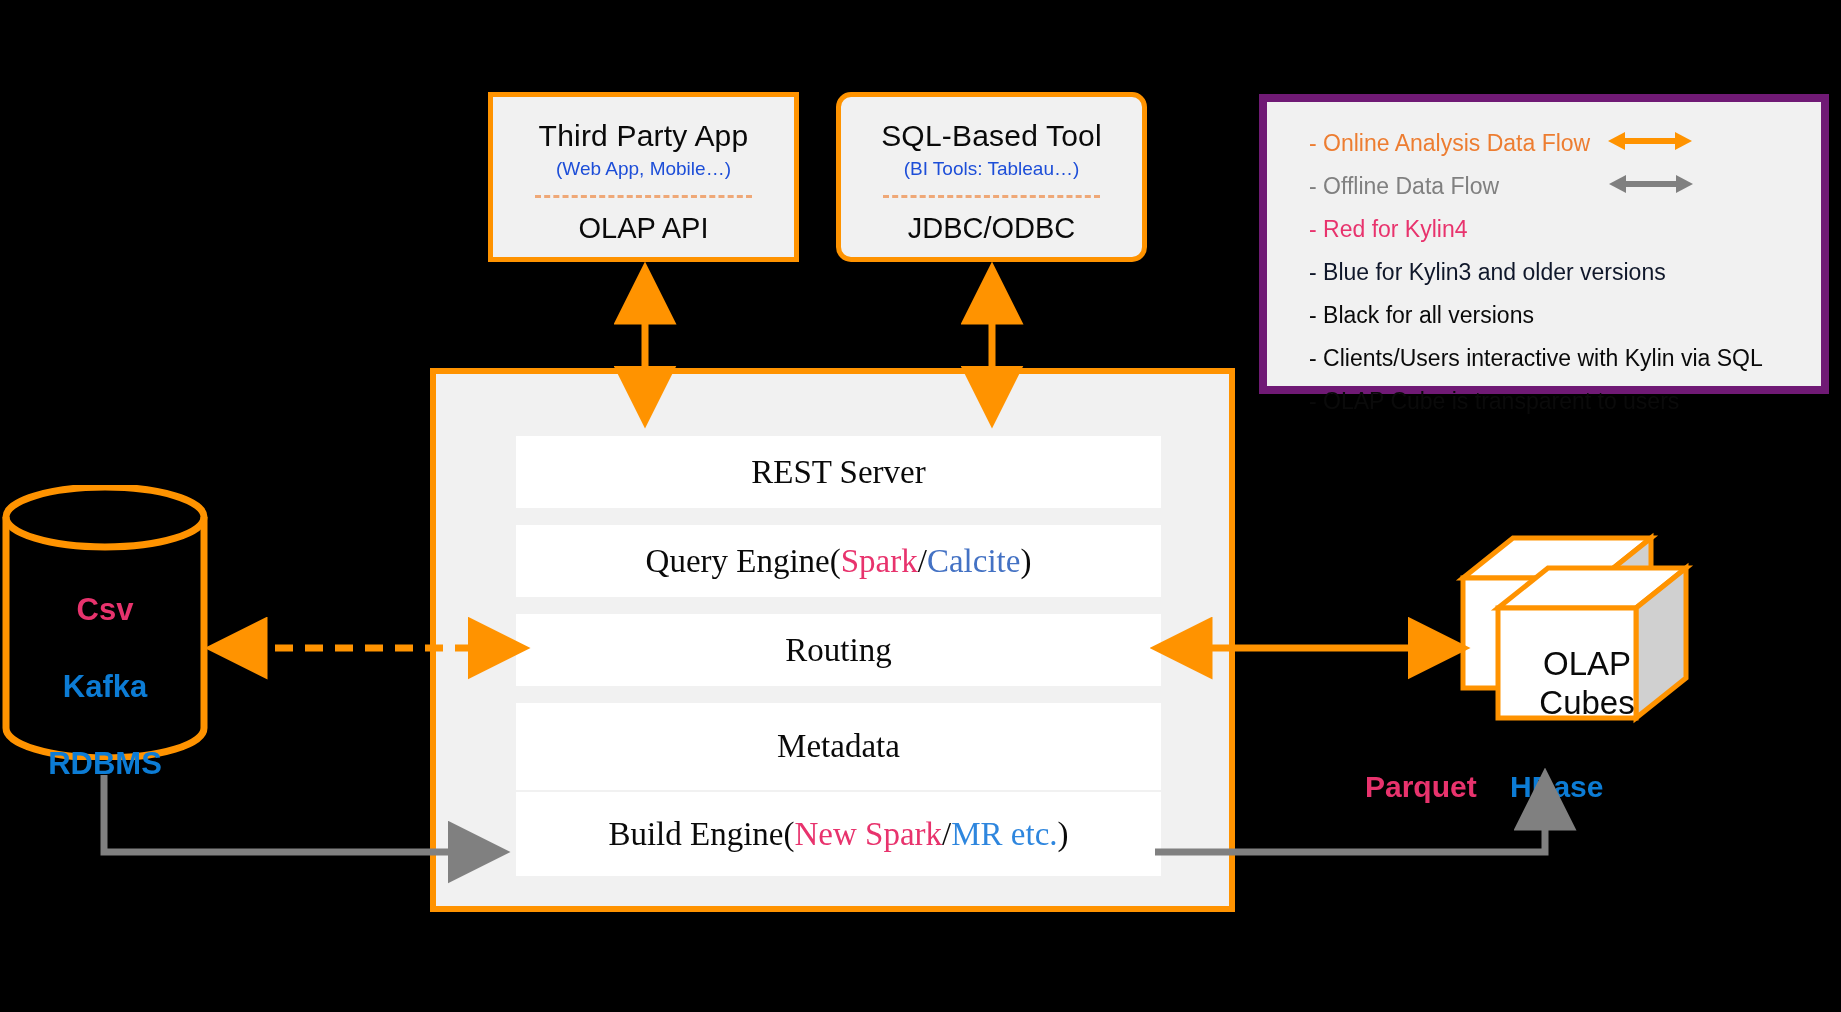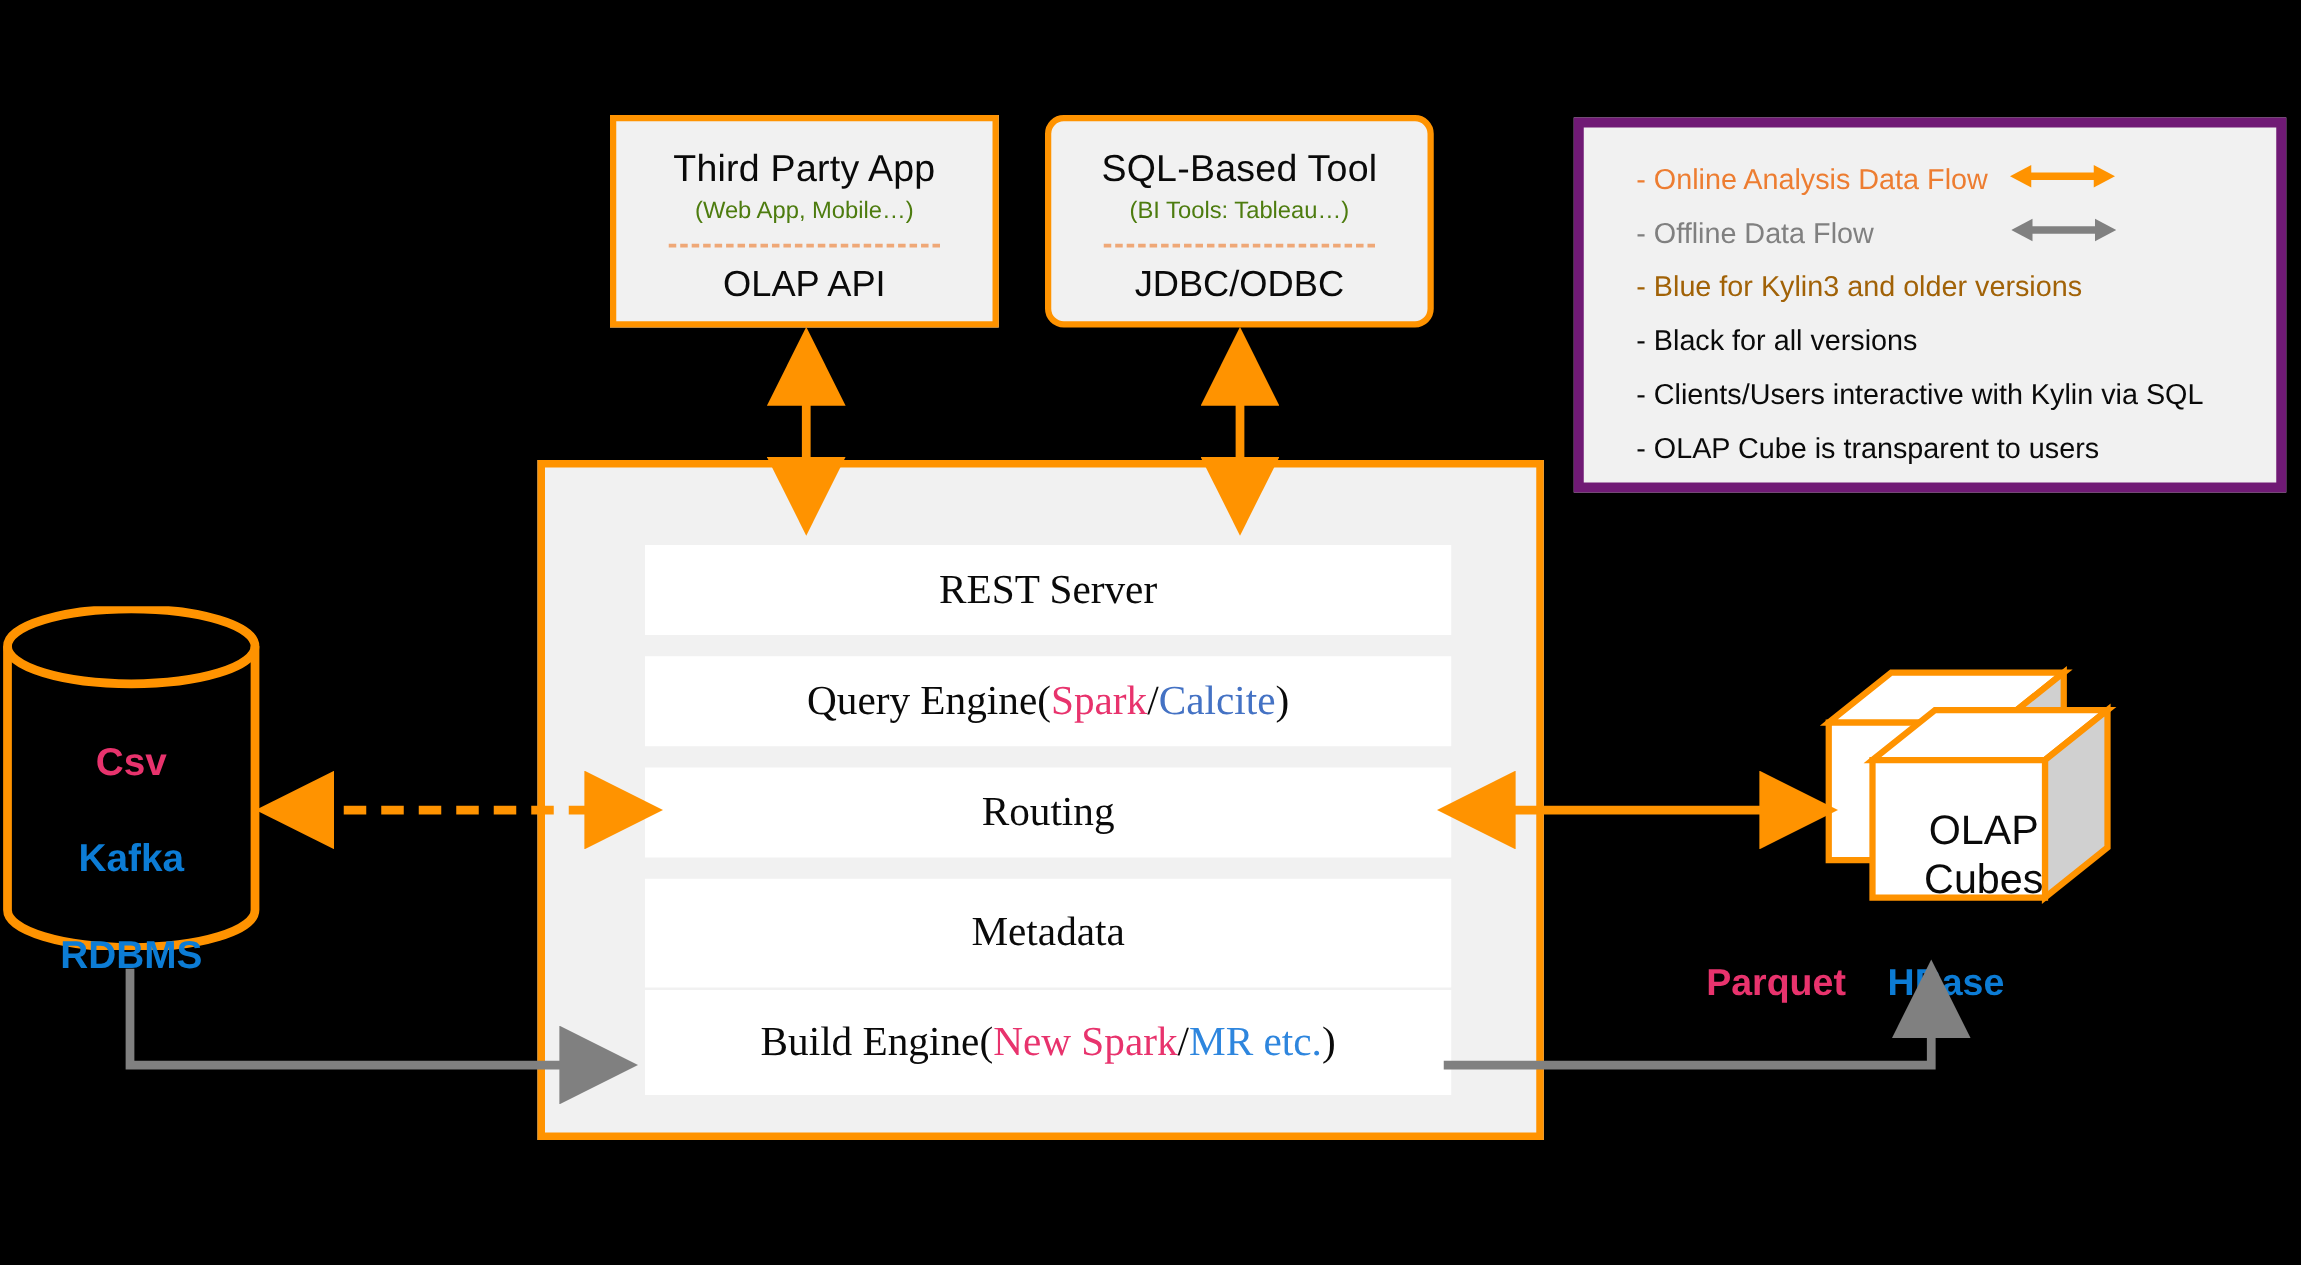--- a/index.html
+++ b/index.html
@@ -29,21 +29,21 @@
     flex-direction: column;
     align-items: center;
     justify-content: flex-start;
     padding-top: 22px;
   }
   .client-title {
     font-size: 30px; color: #0A0A0A; line-height: 1.1;
     letter-spacing: 0.2px; white-space: nowrap;
   }
   .client-sub {
-    font-size: 19px; color: #4d7c0f; margin-top: 6px;
+    font-size: 19px; color: #1d4ed8; margin-top: 6px;
     white-space: nowrap;
   }
   .client-div {
     width: 72%; height: 0;
     border-top: 3px dashed #EFA877;
     margin: 15px 0 14px 0;
   }
   .client-api {
     font-size: 29px; color: #0A0A0A; white-space: nowrap;
   }
@@ -79,21 +79,21 @@
     padding: 22px 0 0 42px;
   }
   .legend-row {
     display: flex; align-items: center;
     height: 38px; margin-bottom: 5px;
   }
   .legend-label { font-size: 23px; white-space: nowrap; }
   .lg-orange { color: #ED7D31; }
   .lg-gray   { color: #808080; }
   .lg-pink   { color: #E8336D; }
-  .lg-blue   { color: #a16207; }
+  .lg-blue   { color: #0f172a; }
   .lg-black  { color: #0A0A0A; }
   .legend-arrow { margin-left: 18px; }
 
   
   #source-cylinder {
     position: absolute;
     left: 0px; top: 485px;
     width: 210px; height: 275px;
   }
   #source-labels {
@@ -163,20 +163,23 @@
       <span class="legend-label lg-gray">- Offline Data Flow</span>
       <span class="legend-arrow" style="margin-left:110px;">
         <svg width="84" height="24" viewBox="0 0 84 24">
           <line x1="14" y1="12" x2="70" y2="12" stroke="#808080" stroke-width="6"></line>
           <polygon points="0,12 17,3 17,21" fill="#808080"></polygon>
           <polygon points="84,12 67,3 67,21" fill="#808080"></polygon>
         </svg>
       </span>
     </div>
 
+    <div class="legend-row">
+      <span class="legend-label lg-pink">- Red for Kylin4</span>
+    </div>
 
     <div class="legend-row">
       <span class="legend-label lg-blue">- Blue for Kylin3 and older versions</span>
     </div>
 
     <div class="legend-row">
       <span class="legend-label lg-black">- Black for all versions</span>
     </div>
 
     <div class="legend-row">

